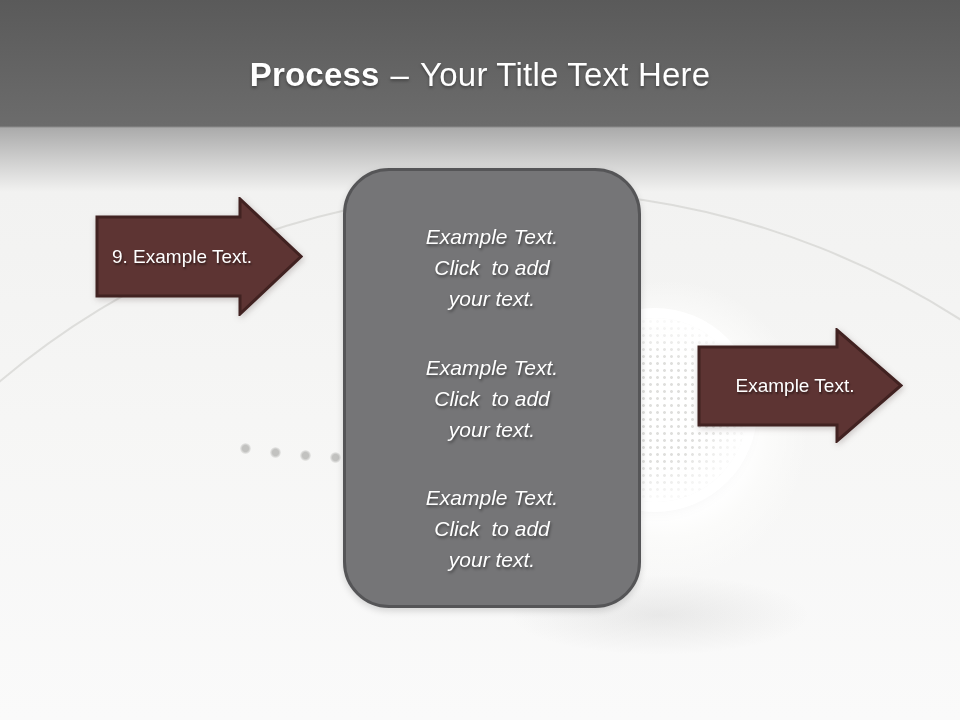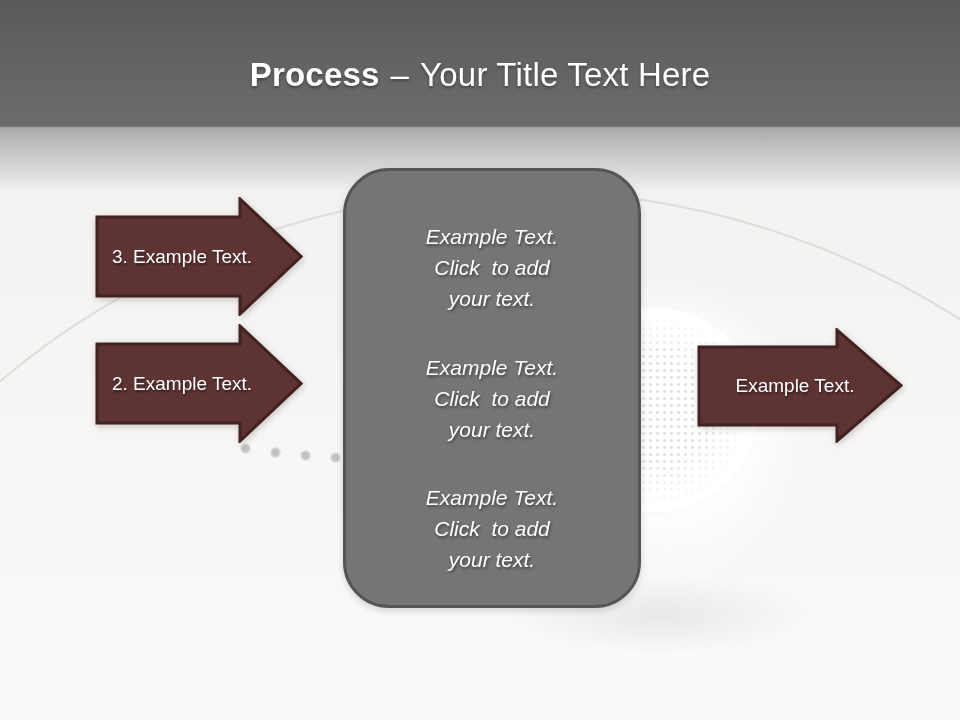--- a/index.html
+++ b/index.html
@@ -129,29 +129,23 @@
     <span style="left:390px;top:452px"></span>
     <span style="left:420px;top:450px"></span>
     <span style="left:450px;top:447px"></span>
     <span style="left:480px;top:443px"></span>
   </div>
 
   <div class="arrow left" style="left:95px; top:197px; width:208px; height:119px;">
     <svg width="208" height="119" viewBox="0 0 208 119">
       <polygon points="2,20 145,20 145,2 206,59.5 145,117 145,99 2,99"></polygon>
     </svg>
-    <div class="label">3. Example Text.</div>
+    <div class="label">9. Example Text.</div>
   </div>
 
-  <div class="arrow left" style="left:95px; top:324px; width:208px; height:119px;">
-    <svg width="208" height="119" viewBox="0 0 208 119">
-      <polygon points="2,20 145,20 145,2 206,59.5 145,117 145,99 2,99"></polygon>
-    </svg>
-    <div class="label">2. Example Text.</div>
-  </div>
 
 
   <div class="panel">
     <div class="block">Example Text.
 Click  to add
 your text.</div>
     <div class="block">Example Text.
 Click  to add
 your text.</div>
     <div class="block">Example Text.

